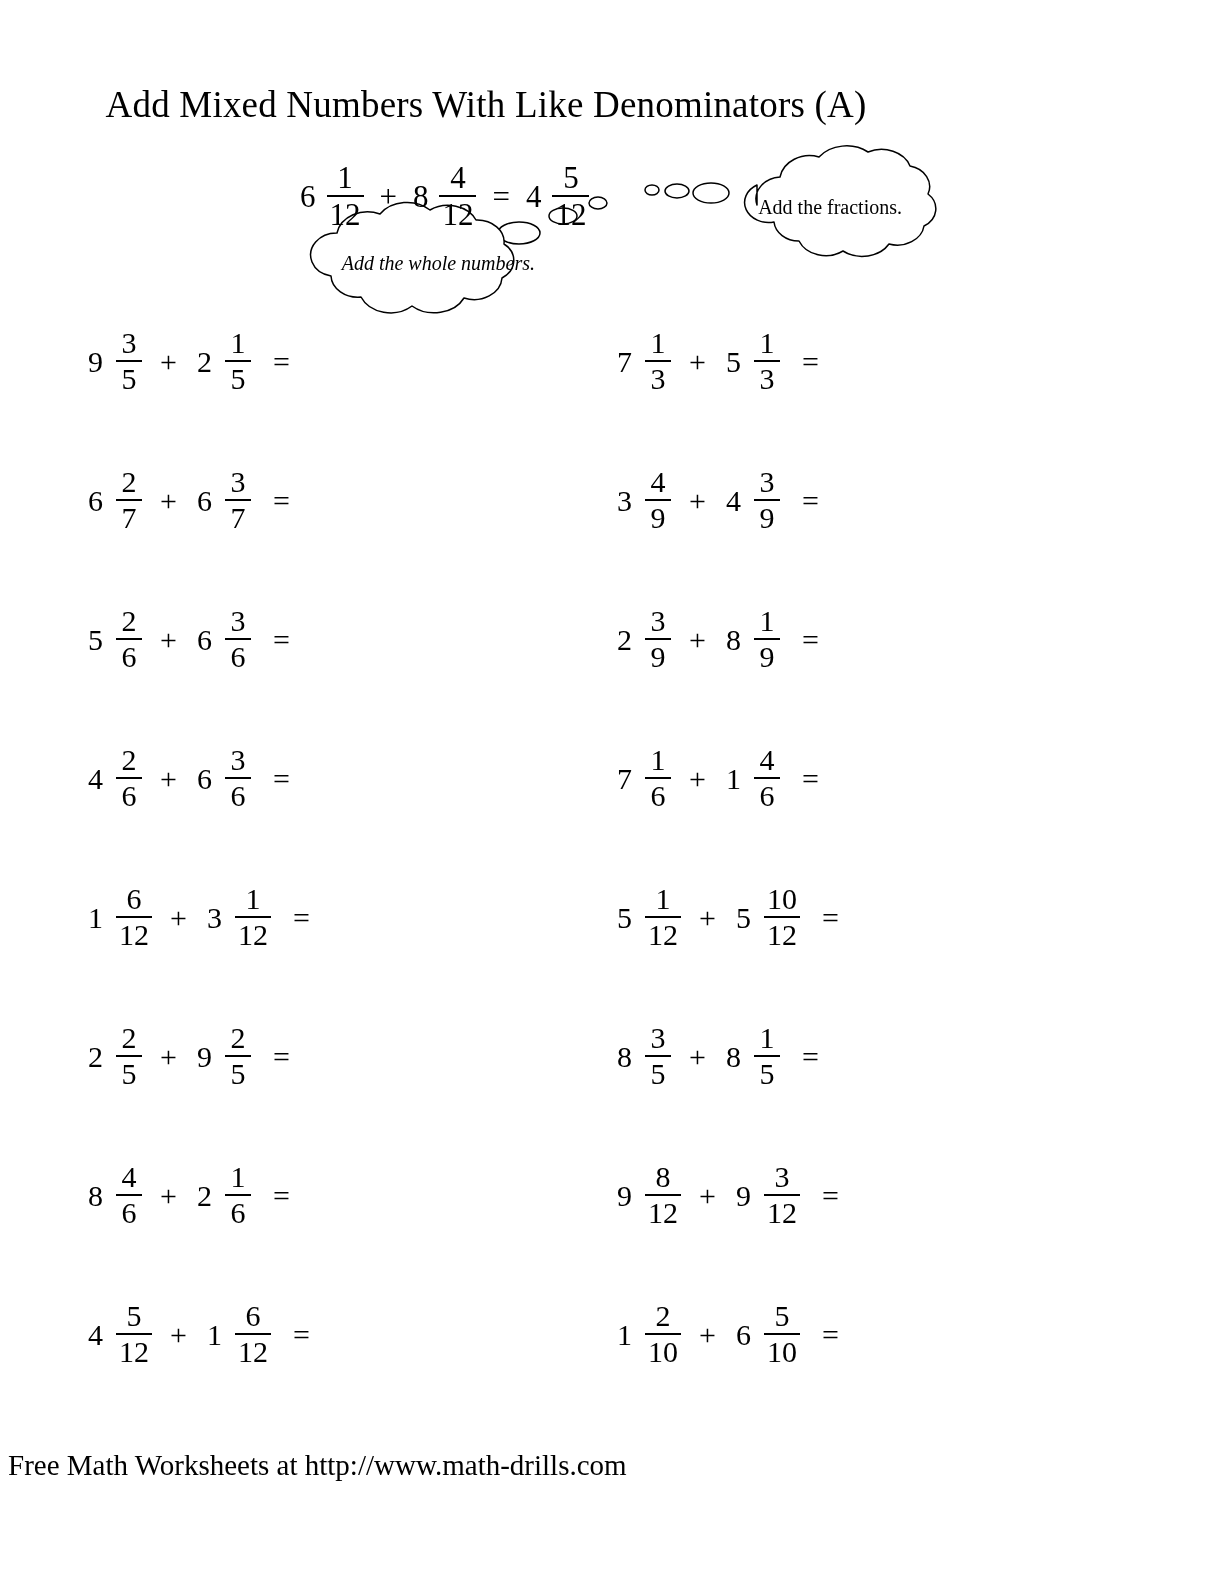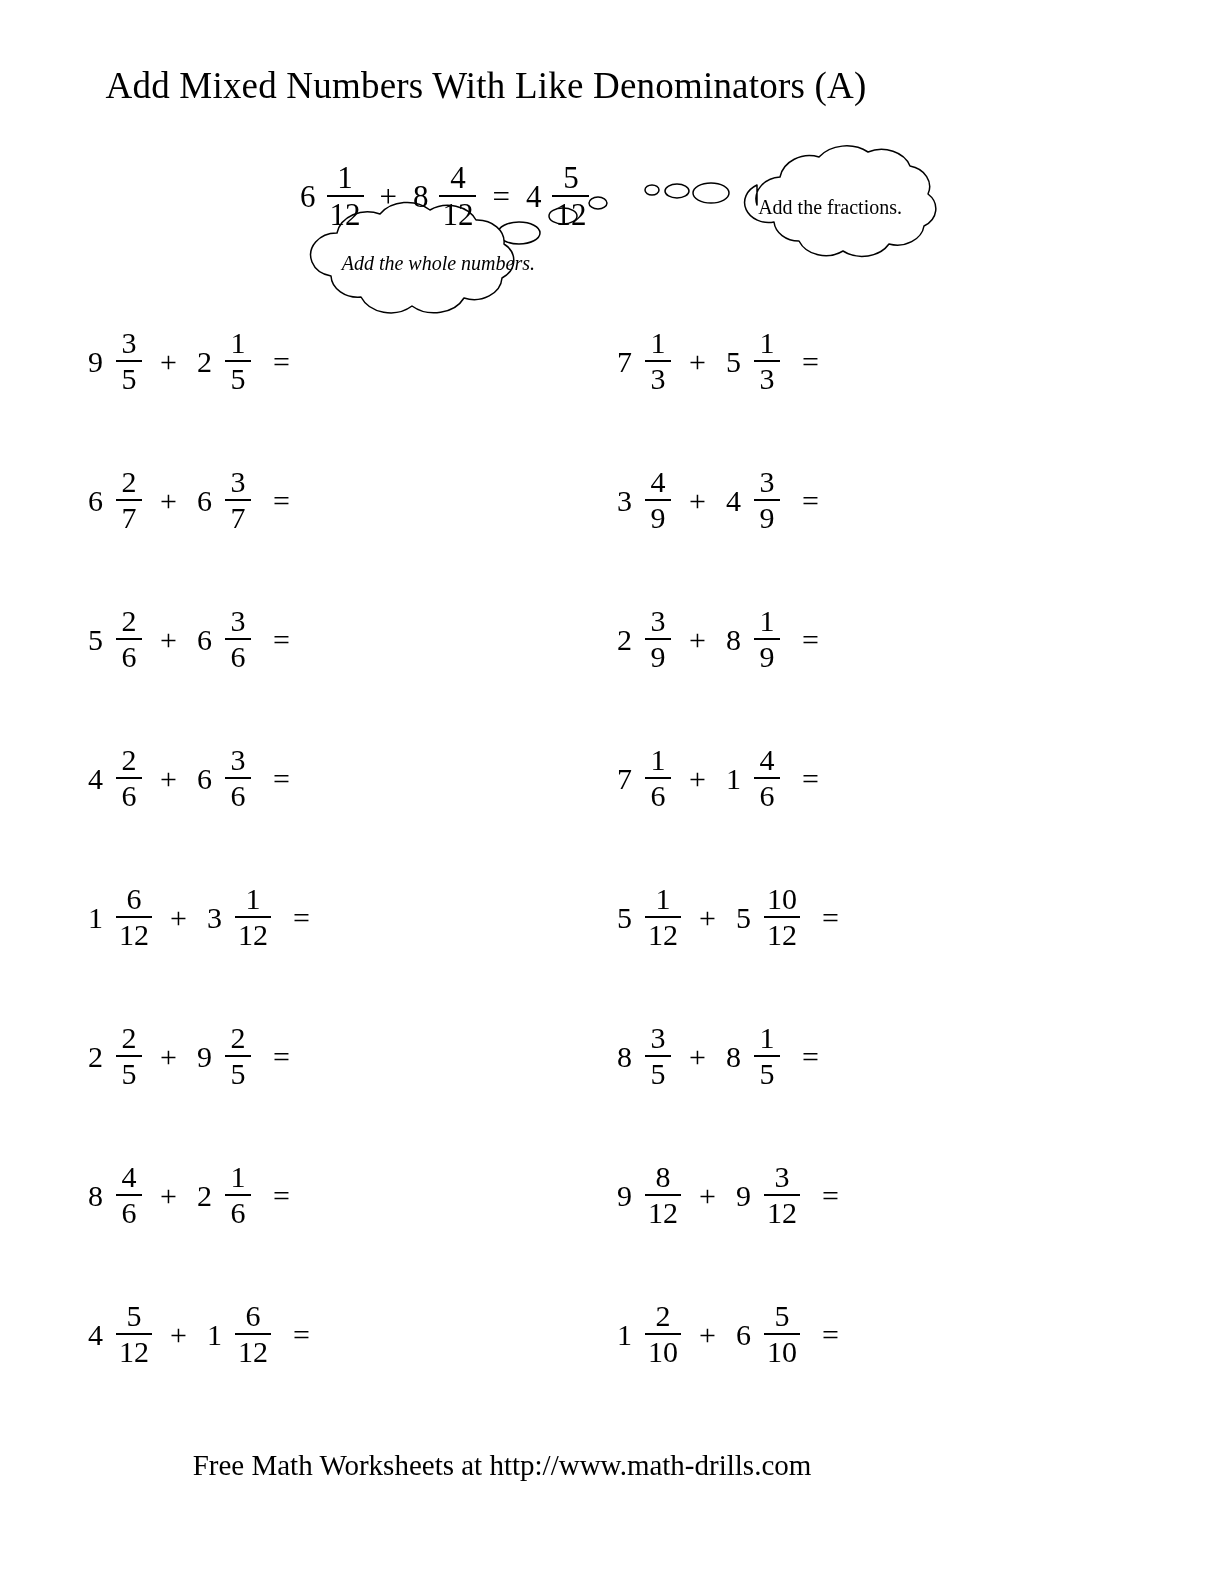--- a/index.html
+++ b/index.html
@@ -12,21 +12,21 @@
     height: 1584px;
     position: relative;
     font-family: "Liberation Serif", "DejaVu Serif", serif;
     color: #000000;
     overflow: hidden;
   }
 
   
   .title {
     position: absolute;
-    top: 64px;
+    top: 83px;
     left: 0;
     width: 972px;
     text-align: center;
     font-size: 37px;
     letter-spacing: 0.2px;
     white-space: nowrap;
   }
 
   
   .example {
@@ -123,23 +123,22 @@
     margin: 0 20px 0 18px;
   }
   .sign-eq {
     margin-left: 22px;
   }
 
   
   .footer {
     position: absolute;
     top: 1449px;
-    left: 0;
+    left: 8px;
     width: 1004px;
-    text-align: center;
     font-size: 29px;
     white-space: nowrap;
   }
 </style>
 </head>
 <body>
 
 <div class="title">Add Mixed Numbers With Like Denominators (A)</div>
 
 <div class="example">

